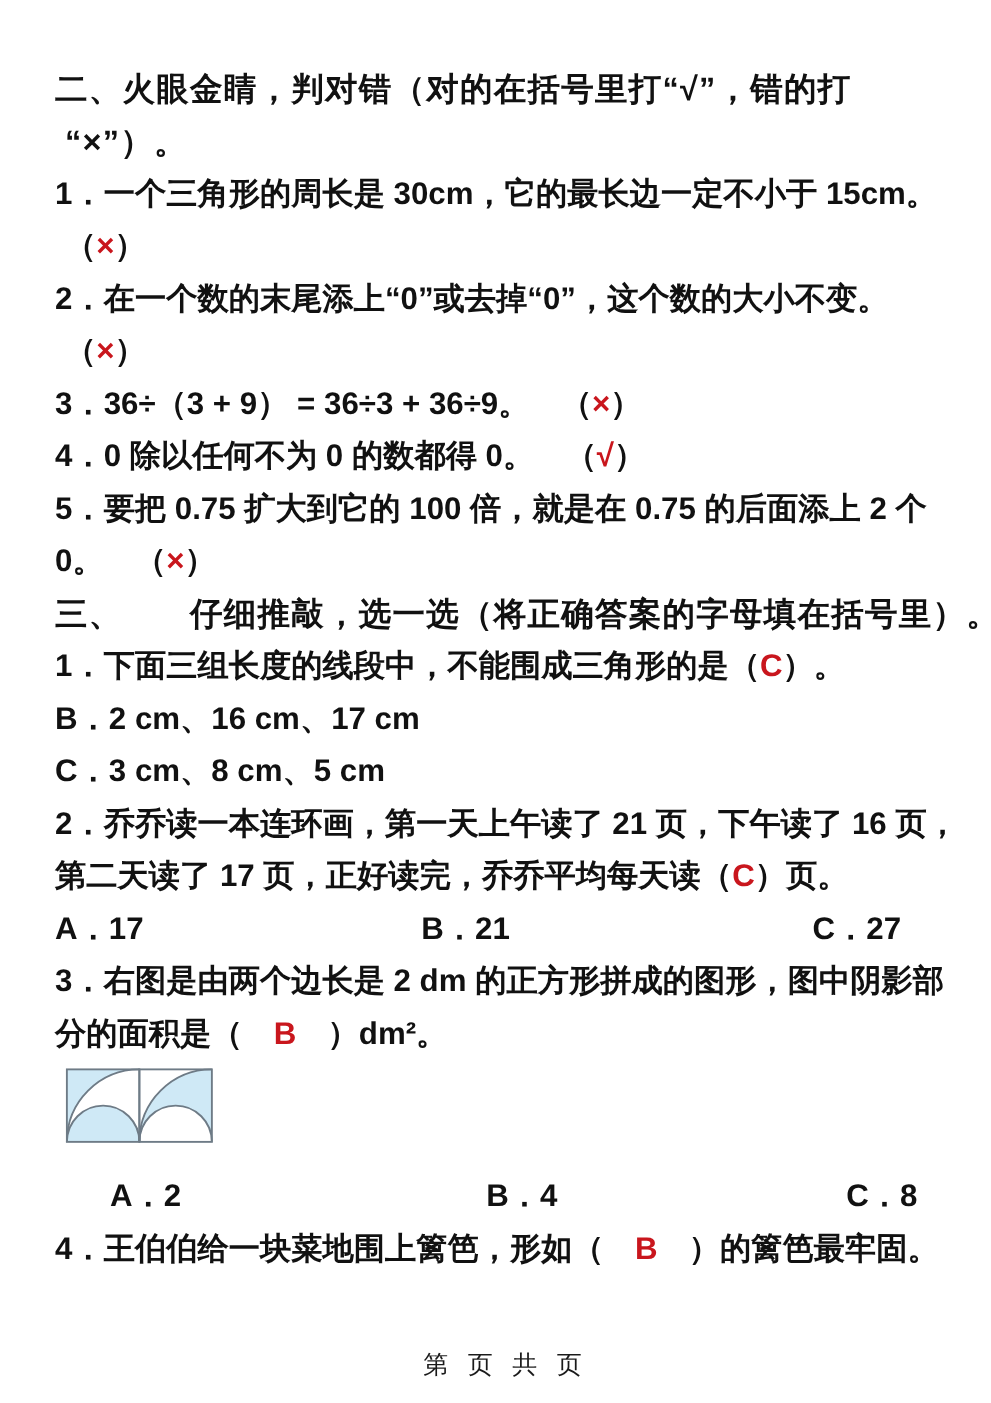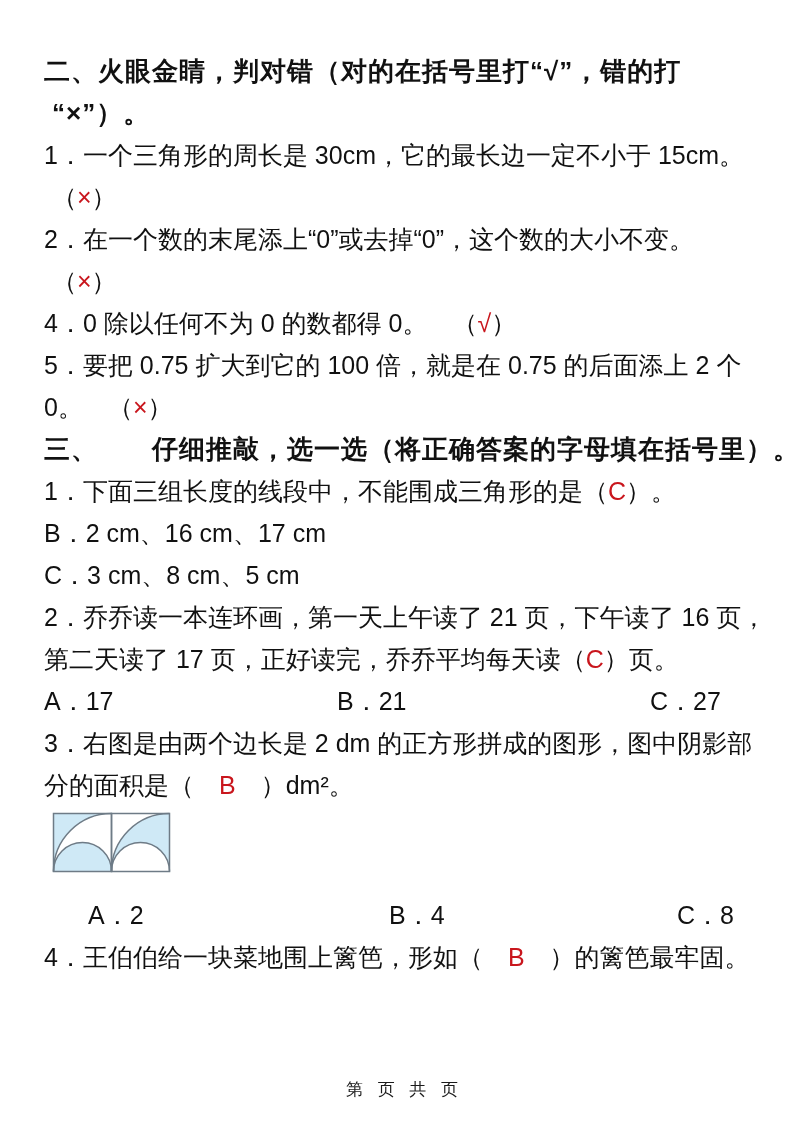--- a/index.html
+++ b/index.html
@@ -11,59 +11,60 @@
     font-family:"Liberation Sans","DejaVu Sans",sans-serif;
     overflow:hidden;
   }
   .content{
     position:absolute;
     left:44px;top:50px;
     width:712px;
     font-size:25px;
     line-height:42px;
   }
-  .line{min-height:42px;line-height:42px;white-space:nowrap;}
+  .line{min-height:42px;line-height:42px;white-space:nowrap;font-weight:bold;}
   .heading{font-weight:700;font-size:26px;letter-spacing:1px;}
   .indent{padding-left:8px;}
   .red{color:#c9161d;}
   .opt-row{position:relative;height:42px;}
   .opt{position:absolute;top:0;}
   .row-a .o1{left:0;}
   .row-a .o2{left:293px;}
   .row-a .o3{left:606px;}
   .row-b .o1{left:0;margin-left:44px;}
   .row-b .o2{left:345px;}
   .row-b .o3{left:633px;text-align:center;}
   .figure-block{height:62px;margin:6px 0 20px 8px;}
   .figure-block svg{display:block;}
   .outline{fill:none;stroke-linecap:butt;stroke-linejoin:miter;}
   .footer{
     position:absolute;
     left:16px;right:0;top:1078px;
     text-align:center;
-    font-size:17px;
+    font-size:20px;
     letter-spacing:5px;
     color:#1a1a1a;
   }
 </style>
 </head>
 <body>
 
 <div class="page">
   <div class="content">
 
     <div class="line heading">二、火眼金睛，判对错（对的在括号里打“√”，错的打</div>
     <div class="line heading indent">“×”）。</div>
 
     <div class="line">1．一个三角形的周长是 30cm，它的最长边一定不小于 15cm。</div>
     <div class="line indent"><span>（</span><span class="red">×</span><span>）</span></div>
 
     <div class="line">2．在一个数的末尾添上“0”或去掉“0”，这个数的大小不变。</div>
     <div class="line indent"><span>（</span><span class="red">×</span><span>）</span></div>
 
+    <div class="line"><span>3．36÷（3 + 9） = 36÷3 + 36÷9。　（</span><span class="red">×</span><span>）</span></div>
 
     <div class="line"><span>4．0 除以任何不为 0 的数都得 0。　（</span><span class="red">√</span><span>）</span></div>
 
     <div class="line">5．要把 0.75 扩大到它的 100 倍，就是在 0.75 的后面添上 2 个</div>
     <div class="line"><span>0。　（</span><span class="red">×</span><span>）</span></div>
 
     <div class="line heading">三、　　仔细推敲，选一选（将正确答案的字母填在括号里）。</div>
 
     <div class="line"><span>1．下面三组长度的线段中，不能围成三角形的是（</span><span class="red">C</span><span>）。</span></div>
     <div class="line">B．2 cm、16 cm、17 cm</div>

